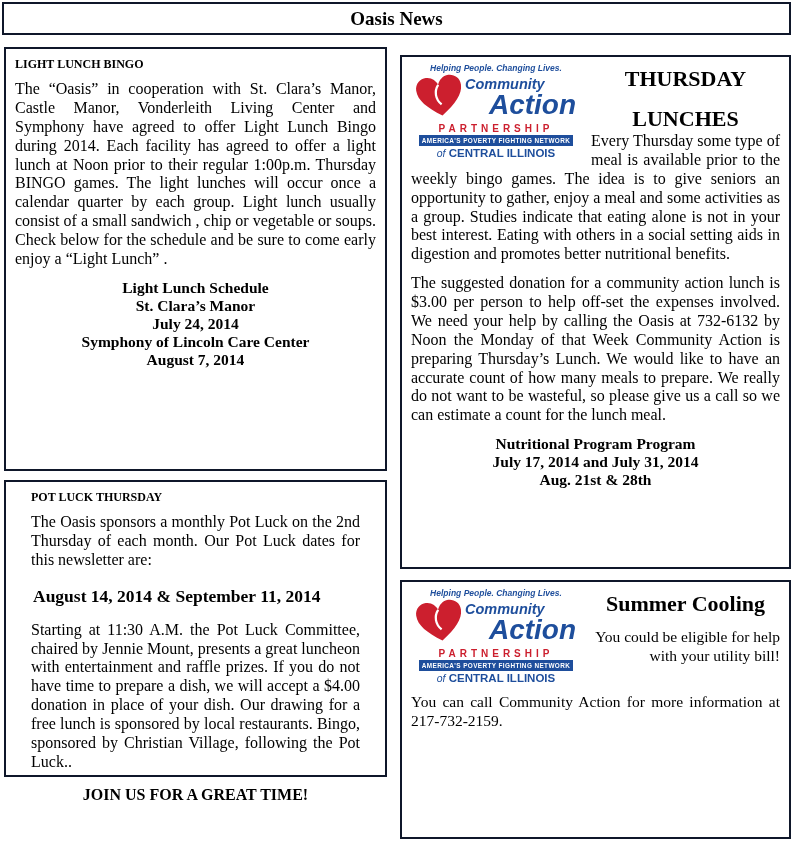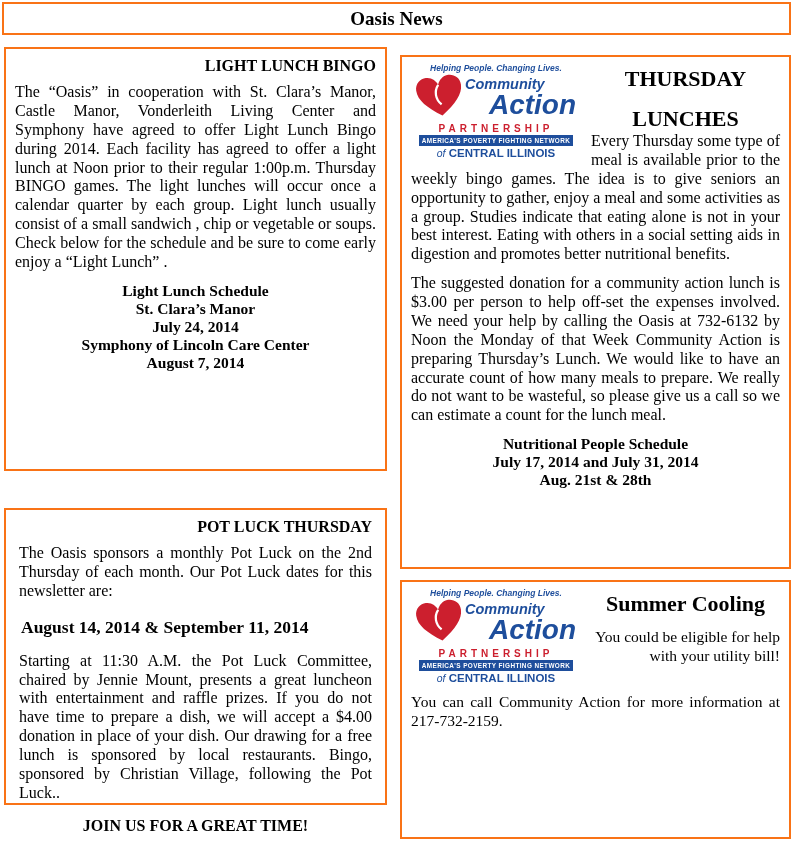--- a/index.html
+++ b/index.html
@@ -6,37 +6,37 @@
   body {
     width:793px; height:843px;
     background:#ffffff;
     font-family:"Liberation Serif", serif;
     color:#000;
     position:relative;
     overflow:hidden;
   }
   .box {
     position:absolute;
-    border:2px solid #f97316;
+    border:2px solid #0f172a;
     background:#fff;
     box-sizing:border-box;
   }
   
   .header-box { left:2px; top:2px; width:789px; height:33px; }
   .header-title {
     font-size:19px; font-weight:bold; text-align:center; line-height:29px;
   }
   
   .box-llb { left:4px;  top:47px;  width:383px; height:424px; padding:6px 9px; }
-  .box-plt { left:4px;  top:508px; width:383px; height:297px; padding:6px 13px; }
+  .box-plt { left:4px;  top:480px; width:383px; height:297px; padding:6px 25px; }
   .box-tl  { left:400px; top:55px;  width:391px; height:514px; padding:7px 9px; }
   .box-scp { left:400px; top:580px; width:391px; height:259px; padding:7px 9px; }
 
   h2.box-title {
-    font-size:16px; font-weight:bold; text-align:right;
+    font-size:12px; font-weight:bold; text-align:left;
     margin:2px 0 8px 0;
   }
   p.body-text {
     font-size:16px; line-height:1.18; text-align:justify;
     margin:0 0 10px 0;
   }
   .sched-line {
     font-size:15.5px; font-weight:bold; text-align:center;
     margin:0 0;
   }
@@ -128,21 +128,21 @@
       </div>
     </div>
     <div class="ca-partnership">PARTNERSHIP</div>
     <div class="ca-network">AMERICA'S POVERTY FIGHTING NETWORK</div>
     <div class="ca-region"><span class="ca-of">of</span> <span>CENTRAL ILLINOIS</span></div>
   </div>
   <div class="two-line-title">THURSDAY</div>
   <div class="two-line-title second">LUNCHES</div>
   <p class="body-text tl-body-start">Every Thursday some type of meal is available prior to the weekly bingo games. The idea is to give seniors an opportunity to gather, enjoy a meal and some activities as a group. Studies indicate that eating alone is not in your best interest. Eating with others in a social setting aids in digestion and promotes better nutritional benefits.</p>
   <p class="body-text">The suggested donation for a community action lunch is $3.00 per person to help off-set the expenses involved. We need your help by calling the Oasis at 732-6132 by Noon the Monday of that Week Community Action is preparing Thursday’s Lunch. We would like to have an accurate count of how many meals to prepare. We really do not want to be wasteful, so please give us a call so we can estimate a count for the lunch meal.</p>
-  <div class="sched-line">Nutritional People Schedule</div>
+  <div class="sched-line">Nutritional Program Program</div>
   <div class="sched-line">July 17, 2014 and July 31, 2014</div>
   <div class="sched-line">Aug. 21st &amp; 28th</div>
 </div>
 
 <div class="box box-scp">
   <div class="ca-logo">
     <div class="ca-tagline">Helping People. Changing Lives.</div>
     <div class="ca-main">
       <span class="ca-heart">
         <svg width="48" height="44" viewBox="0 0 34 30">

